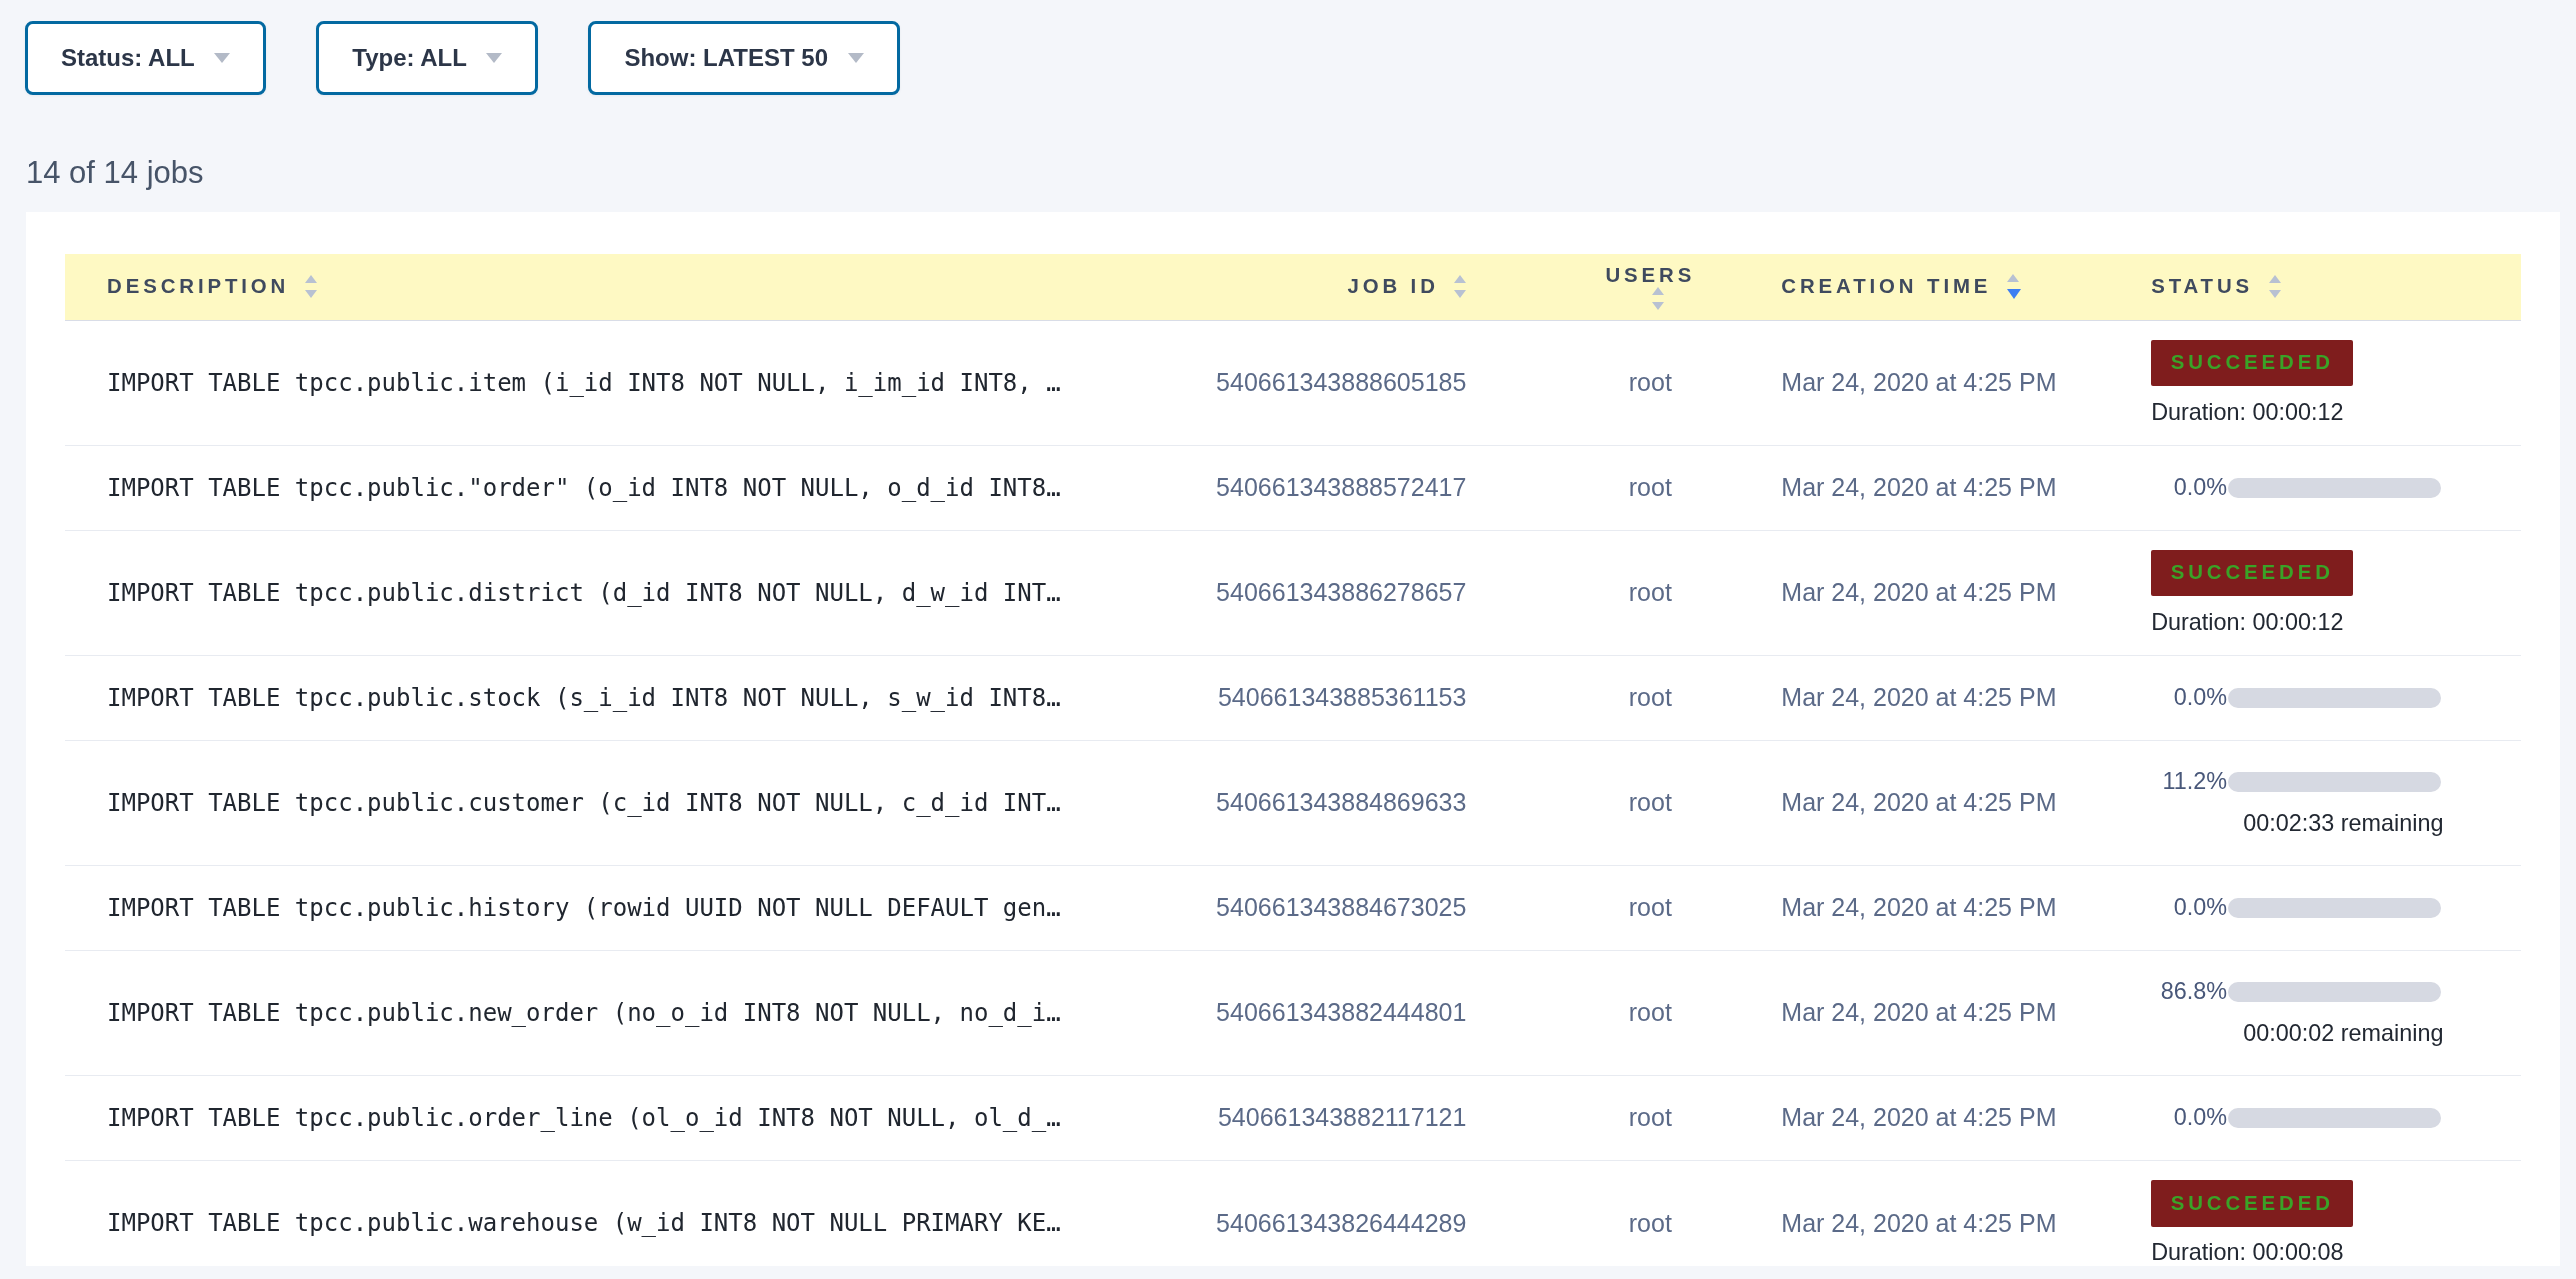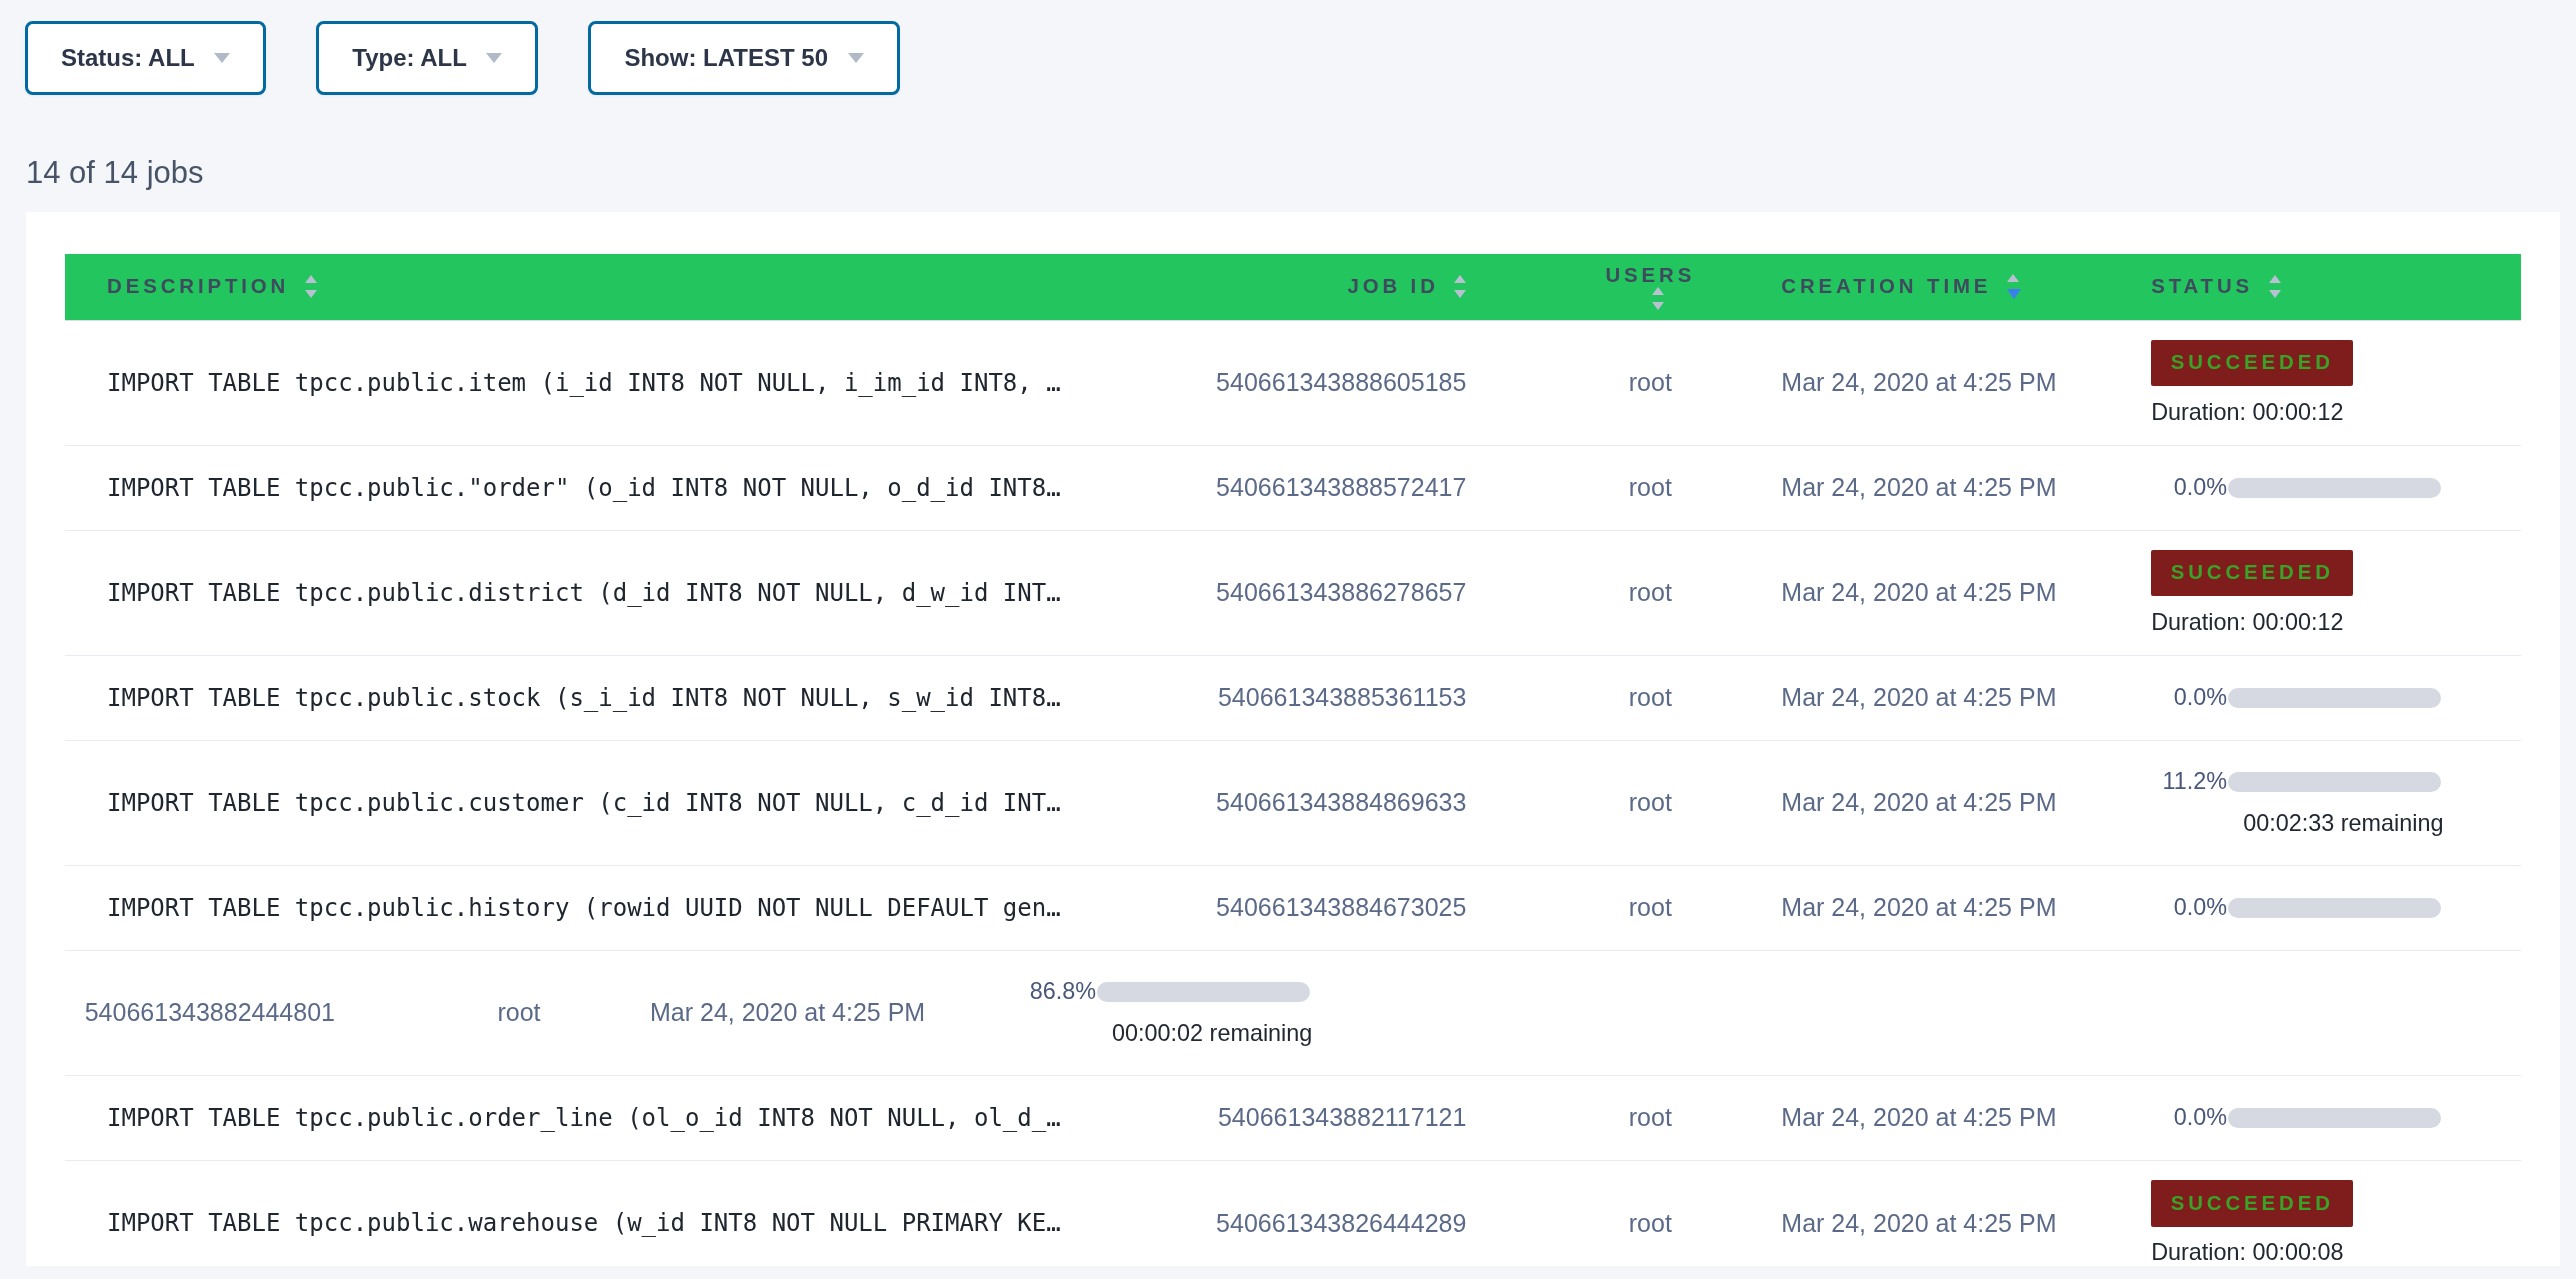--- a/index.html
+++ b/index.html
@@ -41,21 +41,21 @@
     margin: 20.4px 15.6px 0 26px;
     width: 2534px; height: 1054px;
     background: #ffffff;
     overflow: hidden;
   }
   .jobs-table { margin: 42px 39px 0 39px; width: 2456px; }
 
   .thead {
     display: flex; align-items: center;
     height: 67px;
-    background: #22c55e;
+    background: #fef9c3;
     border-bottom: 1.9px solid #d9dde7;
   }
   .th {
     display: flex; align-items: center;
     font-size: 20.4px; font-weight: bold; letter-spacing: 3.9px;
     color: #3f4a5e;
     cursor: pointer;
   }
   .sorts { display: flex; flex-direction: column; gap: 6.8px; margin-left: 15.6px; }
   .tri { width: 0; height: 0; border-left: 6.8px solid transparent; border-right: 6.8px solid transparent; }
@@ -316,20 +316,23 @@
           <span class="pct">0.0%</span>
           <span class="bar">
             <span class="bar-fill" style="width: 0%;"></span>
           </span>
         </div>
 
       </div>
     </div>
   </div>
         <div class="row tall">
+    <div class="cell col-desc">
+      <span class="desc-text">IMPORT TABLE tpcc.public.new_order (no_o_id INT8 NOT NULL, no_d_i…</span>
+    </div>
     <div class="cell col-jobid">
       <span class="meta-text">540661343882444801</span>
     </div>
     <div class="cell col-users">
       <span class="meta-text">root</span>
     </div>
     <div class="cell col-time">
       <span class="meta-text">Mar 24, 2020 at 4:25 PM</span>
     </div>
     <div class="cell col-status">

